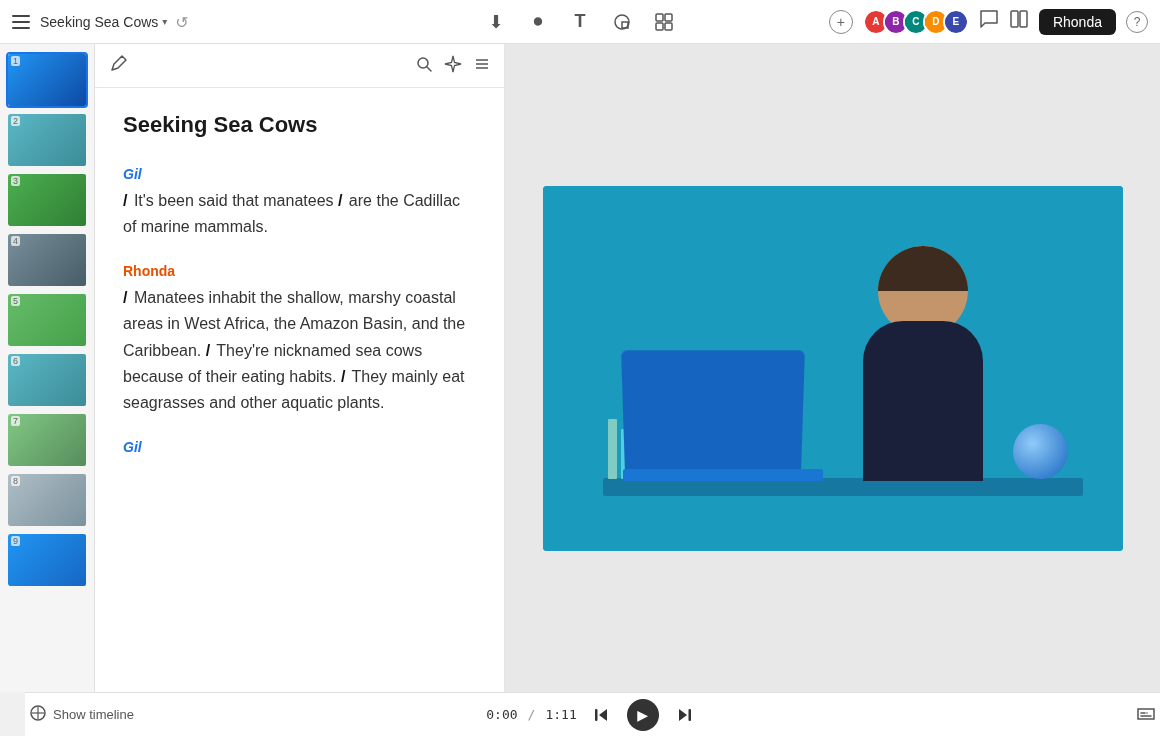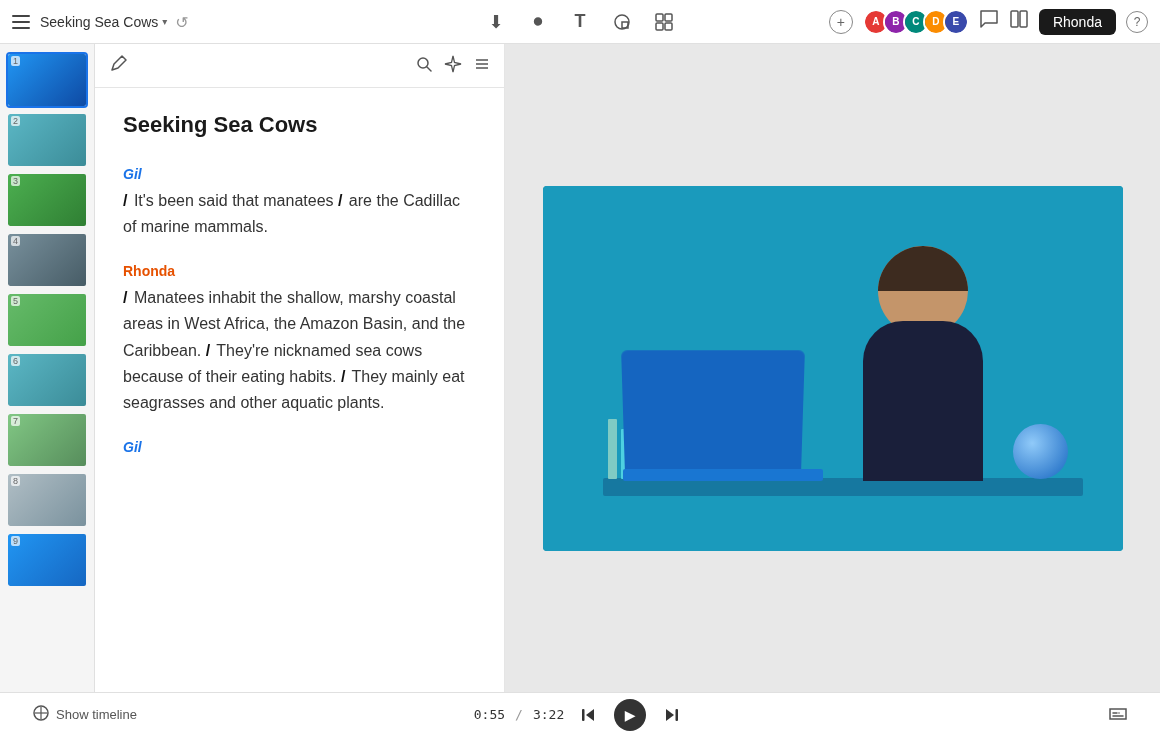--- a/index.html
+++ b/index.html
@@ -279,22 +279,23 @@
     }
     .book { width: 10px; border-radius: 1px; }
 
     
     .bottom-bar {
       height: 44px;
       background: #fff;
       border-top: 1px solid #e0e0e0;
       display: flex;
       align-items: center;
-      padding: 0 32px;
+      padding: 0 4px;
       flex-shrink: 0;
+      margin-left: 25px;
     }
     .bottom-left { display: flex; align-items: center; gap: 8px; flex: 1; }
     .bottom-center { display: flex; align-items: center; gap: 10px; flex: 1; justify-content: center; }
     .bottom-right { display: flex; align-items: center; gap: 10px; flex: 1; justify-content: flex-end; }
 
     .timeline-btn { display: flex; align-items: center; gap: 6px; font-size: 13px; color: #555; cursor: pointer; }
     .timeline-icon { font-size: 16px; }
 
     .time-display { font-size: 13px; color: #333; font-family: monospace; }
     .time-sep { color: #999; }
@@ -519,23 +520,23 @@
             <circle cx="9" cy="9" r="7" fill="none" stroke="#555" stroke-width="1.5"></circle>
             <line x1="3" y1="9" x2="15" y2="9" stroke="#555" stroke-width="1.2"></line>
             <line x1="9" y1="3" x2="9" y2="15" stroke="#555" stroke-width="1.2"></line>
           </svg>
       </span>
       <span>Show timeline</span>
     </div>
   </div>
 
   <div class="bottom-center">
-    <span class="time-display">0:55</span>
+    <span class="time-display">0:00</span>
     <span class="time-display time-sep">/</span>
-    <span class="time-display">3:22</span>
+    <span class="time-display">1:11</span>
 
     <div class="play-controls">
       <button class="ctrl-btn">
         <svg width="16" height="16" viewBox="0 0 16 16">
             <polygon points="14,2 6,8 14,14" fill="#333"></polygon>
             <rect x="2" y="2" width="2.5" height="12" rx="1" fill="#333"></rect>
           </svg>
       </button>
       <button class="ctrl-btn play-btn">▶</button>
       <button class="ctrl-btn">

